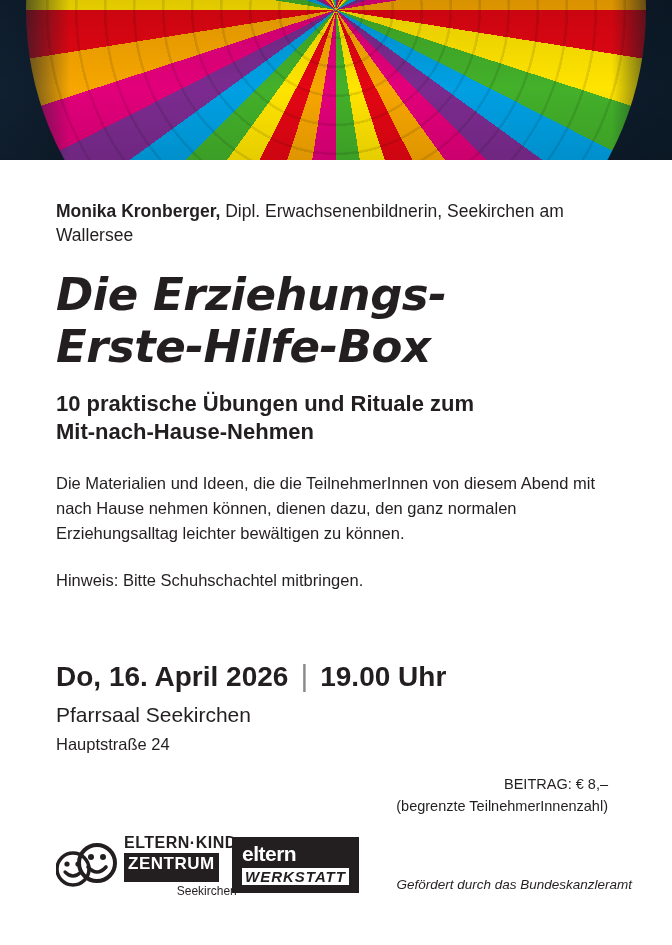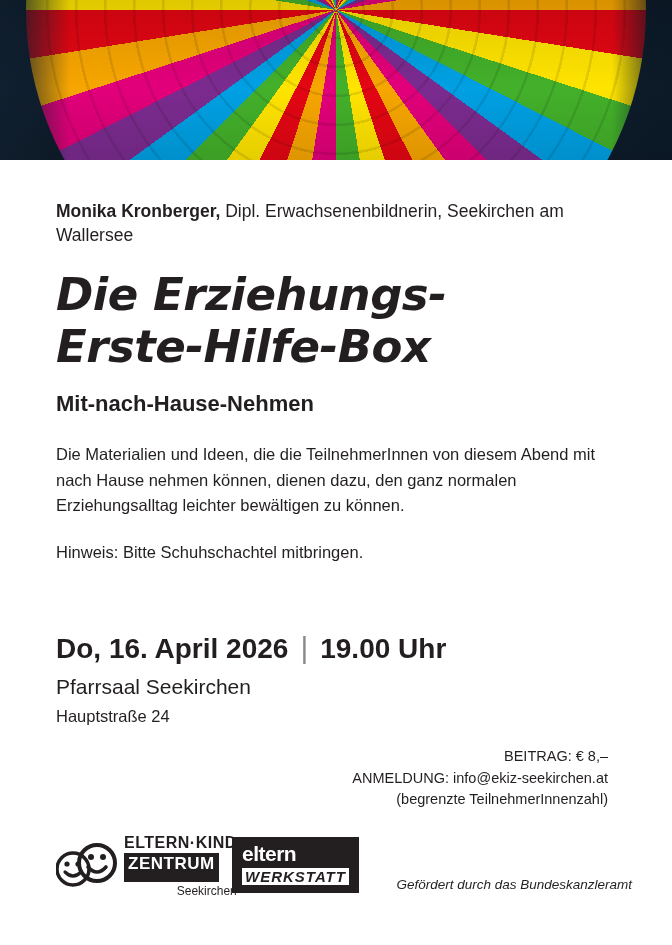--- a/index.html
+++ b/index.html
@@ -292,38 +292,38 @@
   <div class="presenter">
     <span class="name">Monika Kronberger,</span><span> Dipl. Erwachsenenbildnerin, Seekirchen am Wallersee</span>
   </div>
 
   <div class="title">
     <div>Die Erziehungs-</div>
     <div>Erste-Hilfe-Box</div>
   </div>
 
   <div class="subtitle">
+    <div>10 praktische Übungen und Rituale zum</div>
     <div>Mit-nach-Hause-Nehmen</div>
   </div>
 
   <div class="body-text">Die Materialien und Ideen, die die TeilnehmerInnen von diesem Abend mit nach Hause nehmen können, dienen dazu, den ganz normalen Erziehungsalltag leichter bewältigen zu können.</div>
   <div class="body-text second">Hinweis: Bitte Schuhschachtel mitbringen.</div>
 
   <div class="date-line">
     <span>Do, 16. April 2026</span>
     <span class="sep">|</span>
     <span>19.00 Uhr</span>
   </div>
 
   <div class="venue">Pfarrsaal Seekirchen</div>
   <div class="address">Hauptstraße 24</div>
 
   <div class="fees">
     <div>BEITRAG: € 8,–</div>
-    <div>ANMELDUNG: info@ekiz-seekirchen.at</div>
     <div>(begrenzte TeilnehmerInnenzahl)</div>
   </div>
 
 </div>
 
 <div class="footer">
 
   <div class="logo-ekiz">
     <div class="ekiz-faces">
       <svg width="62" height="46" viewBox="0 0 62 46" xmlns="http://www.w3.org/2000/svg">

